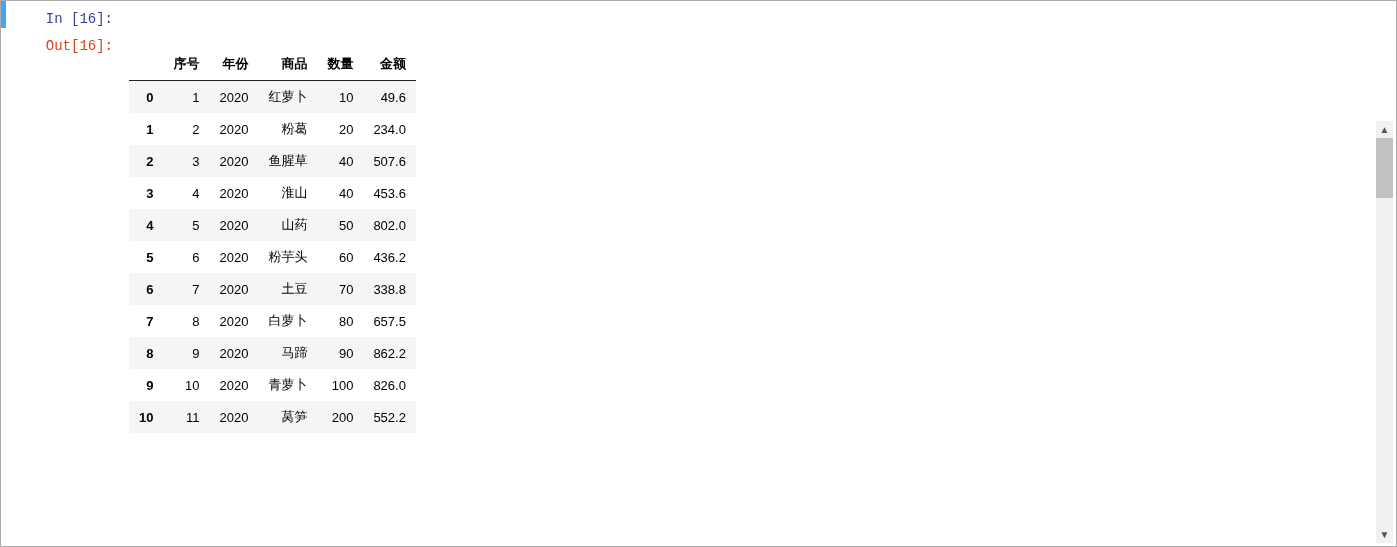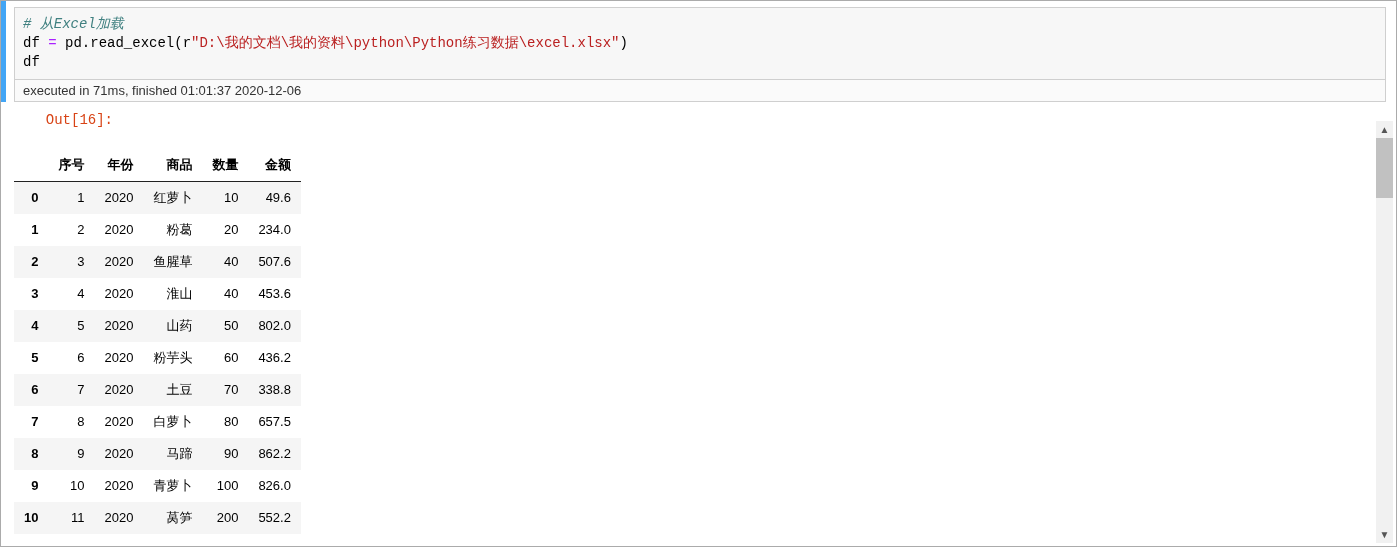--- a/index.html
+++ b/index.html
@@ -56,21 +56,20 @@
   border-top: 1px solid #cfcfcf;
   background: #fafafa;
   padding: 3px 8px;
   font-size: 13px;
   color: #333;
 }
 .output-row {
   display: flex;
   align-items: flex-start;
   border-left: 5px solid #fff;
-  flex-direction: column;
 }
 .output-area {
   flex: 1;
   padding-left: 8px;
   position: relative;
 }
 .scroll-track {
   position: absolute;
   right: 3px;
   top: 120px;
@@ -111,26 +110,21 @@
 table.dataframe tbody tr:nth-child(odd) { background: #f5f5f5; }
 table.dataframe tbody tr:nth-child(even) { background: #fff; }
 table.dataframe tbody th { font-weight: bold; }
 </style>
 </head>
 <body>
 
 <div class="notebook-container">
 
   <div class="cell">
-    <div class="input-area">
-      <div class="code-area"><span class="code-comment"># 从Excel加载</span>
-<span class="code-var">df </span><span class="code-op">=</span><span class="code-func"> pd.read_excel(r</span><span class="code-str">"D:\我的文档\我的资料\python\Python练习数据\excel.xlsx"</span><span class="code-func">)</span>
-<span class="code-var">df</span></div>
-      <div class="exec-info">executed in 71ms, finished 01:01:37 2020-12-06</div>
-    </div>
+    <div class="prompt-area in-prompt">In  [16]:</div>
   </div>
 
   <div class="output-row">
     <div class="prompt-area out-prompt">Out[16]:</div>
     <div class="output-area">
       <table class="dataframe">
         <thead>
           <tr id="df-head-row">
               <th></th>
               <th>序号</th>

